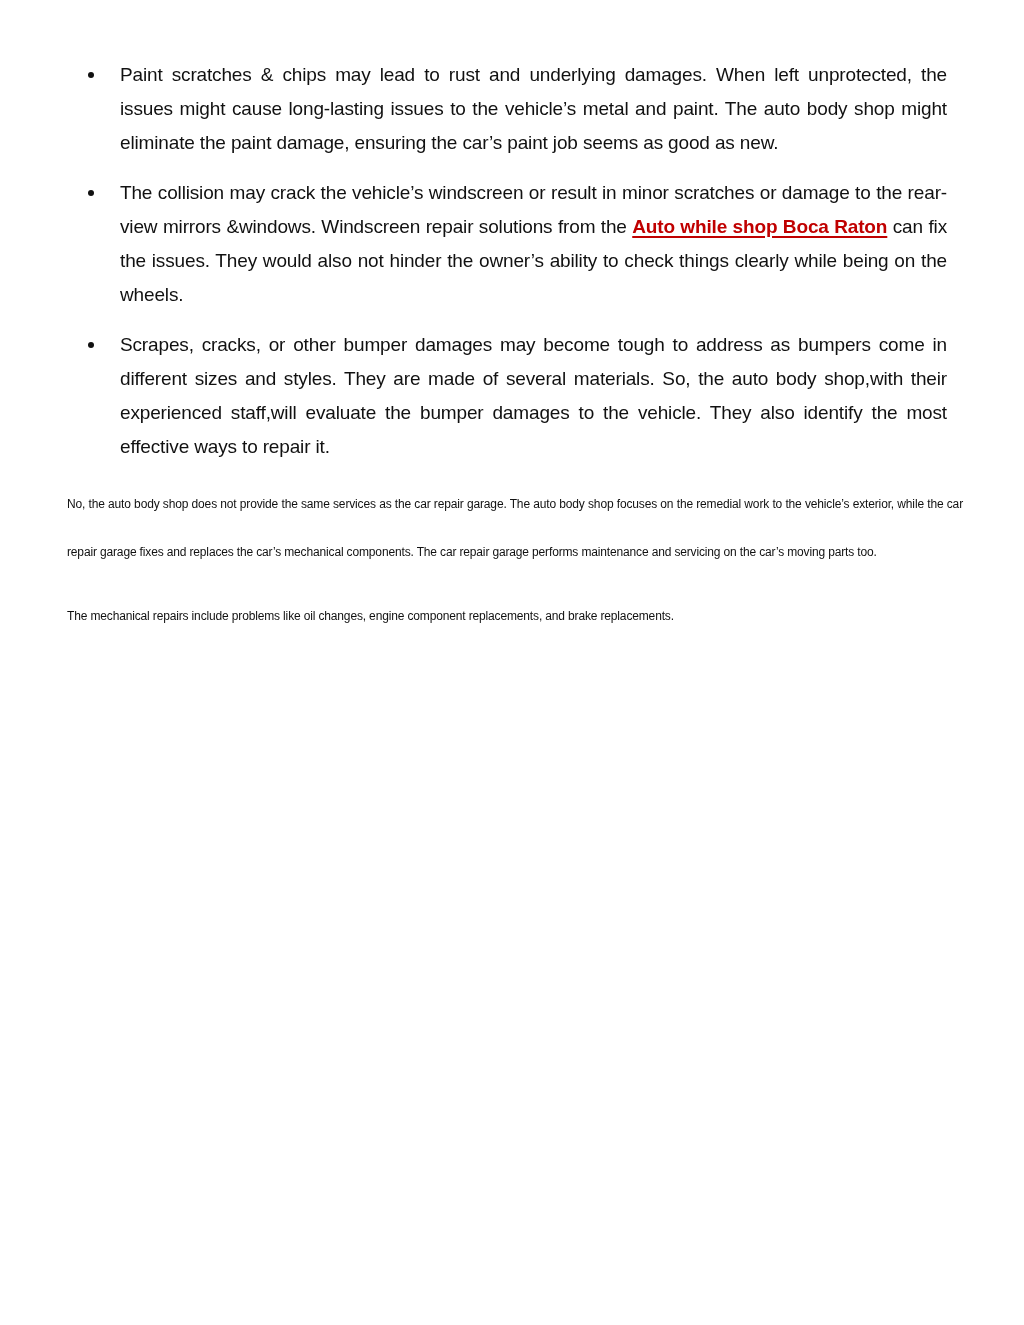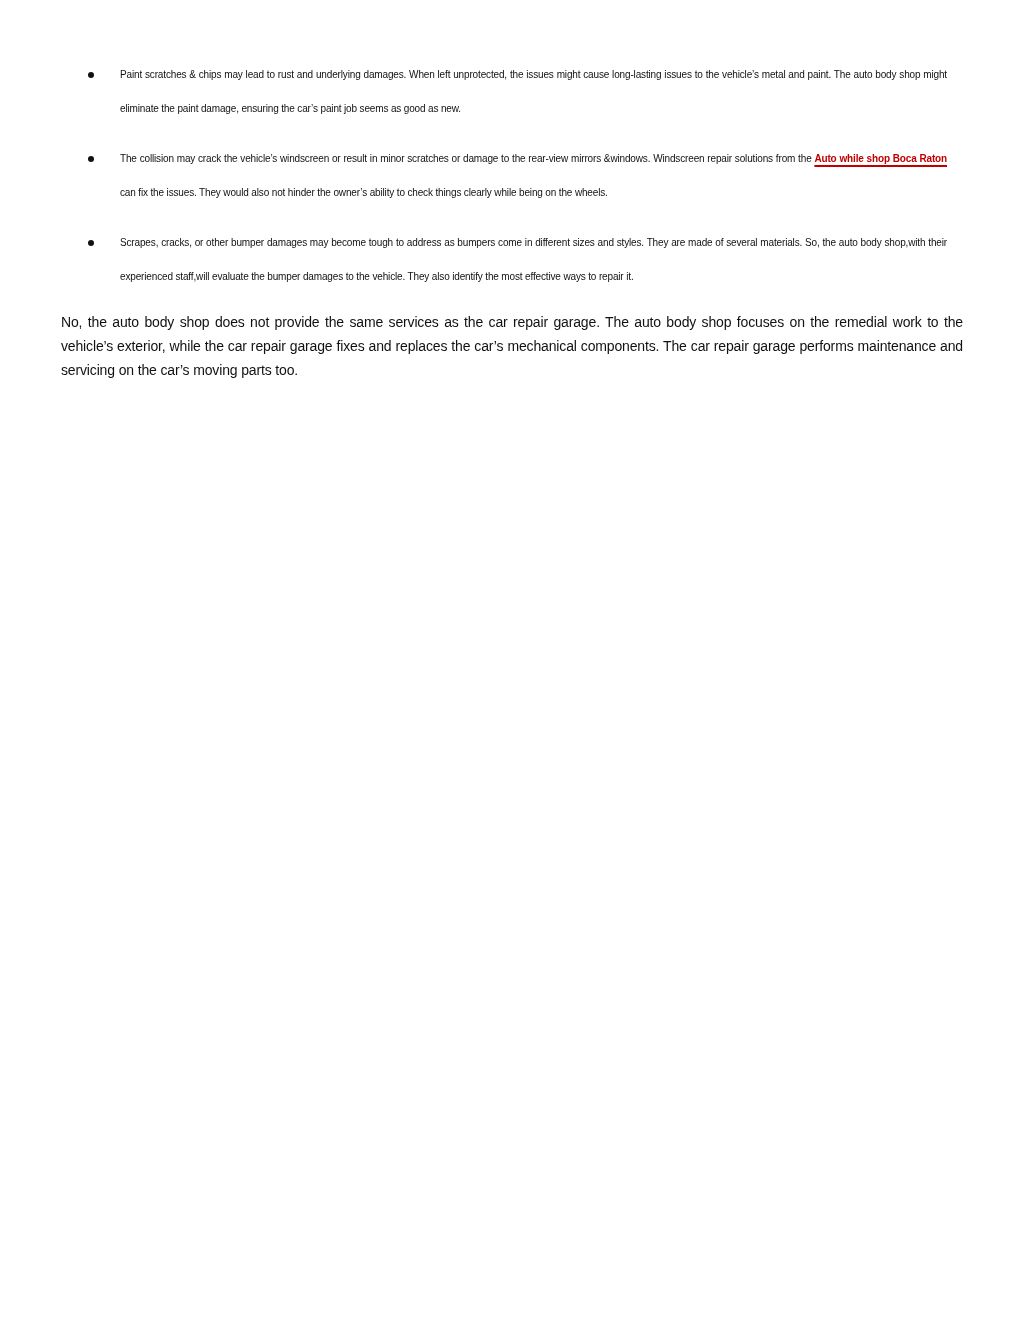--- a/index.html
+++ b/index.html
@@ -23,21 +23,21 @@
     }
     .bullet-list {
       list-style: none;
       margin: 0;
       padding: 0;
     }
     .bullet-item {
       position: relative;
       padding-left: 59px;
       margin: 0 16px 16px 0;
-      font-size: 10px;
+      font-size: 19px;
       line-height: 34px;
       text-align: justify;
       letter-spacing: -0.15px;
     }
     .bullet-dot {
       position: absolute;
       left: 27px;
       top: 14px;
       width: 6px;
       height: 6px;
@@ -53,23 +53,23 @@
       cursor: pointer;
     }
     .section-heading {
       margin: 4px 0 16px 0;
       font-size: 15.2px;
       line-height: 34px;
       font-weight: bold;
       letter-spacing: -0.2px;
     }
     .para {
-      margin: 0 0 16px 0;
-      font-size: 14px;
-      line-height: 24px;
+      margin: 0 0 16px 6px;
+      font-size: 12px;
+      line-height: 48px;
       text-align: justify;
       letter-spacing: -0.15px;
     }
     .para.last {
       text-align: left;
     }
   </style>
 </head>
 <body>
 
@@ -84,13 +84,14 @@
       <span>The collision may crack the vehicle’s windscreen or result in minor scratches or damage to the rear-view mirrors &amp;windows. Windscreen repair solutions from the </span><a class="link">Auto while shop Boca Raton</a><span> can fix the issues. They would also not hinder the owner’s ability to check things clearly while being on the wheels.</span>
     </li>
     <li class="bullet-item">
       <span class="bullet-dot"></span>
       <span>Scrapes, cracks, or other bumper damages may become tough to address as bumpers come in different sizes and styles. They are made of several materials. So, the auto body shop,with their experienced staff,will evaluate the bumper damages to the vehicle. They also identify the most effective ways to repair it.</span>
     </li>
   </ul>
 
 
   <p class="para">No, the auto body shop does not provide the same services as the car repair garage. The auto body shop focuses on the remedial work to the vehicle’s exterior, while the car repair garage fixes and replaces the car’s mechanical components. The car repair garage performs maintenance and servicing on the car’s moving parts too.</p>
+  <p class="para last">The mechanical repairs include problems like oil changes, engine component replacements, and brake replacements.</p>
 </div>
 
 </body></html>

